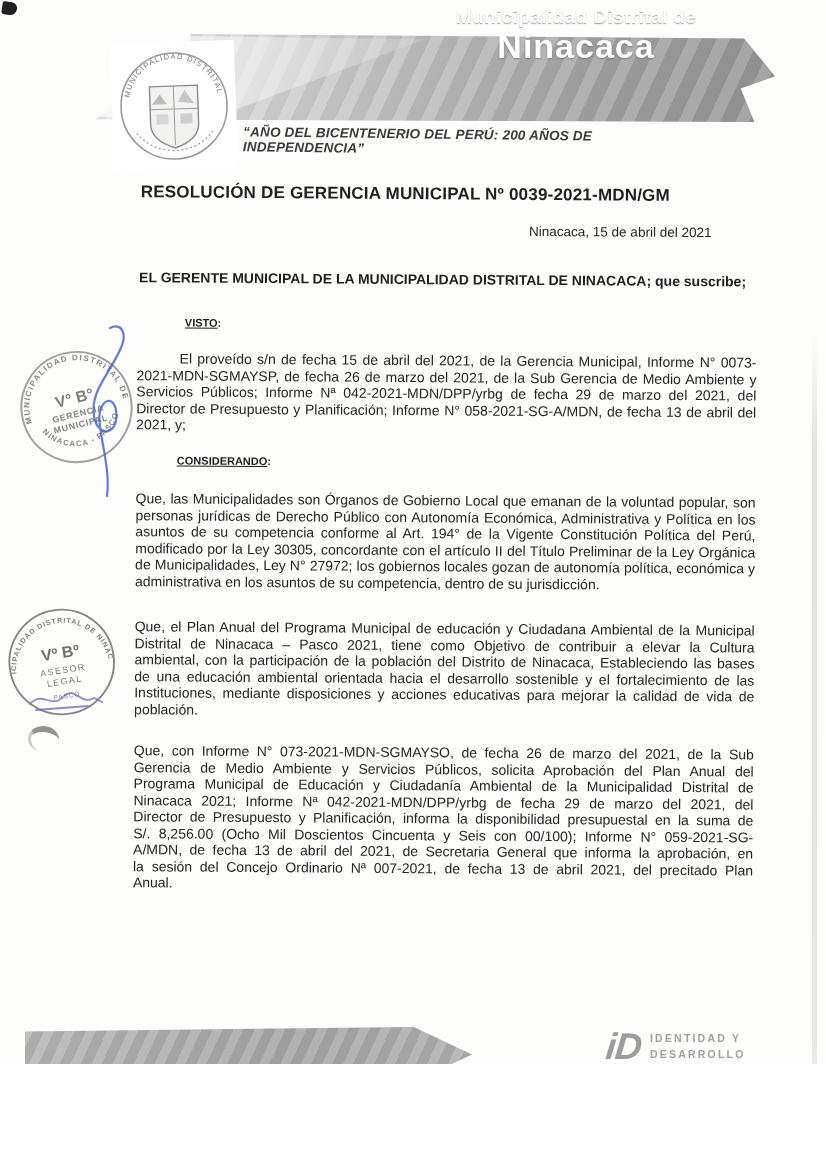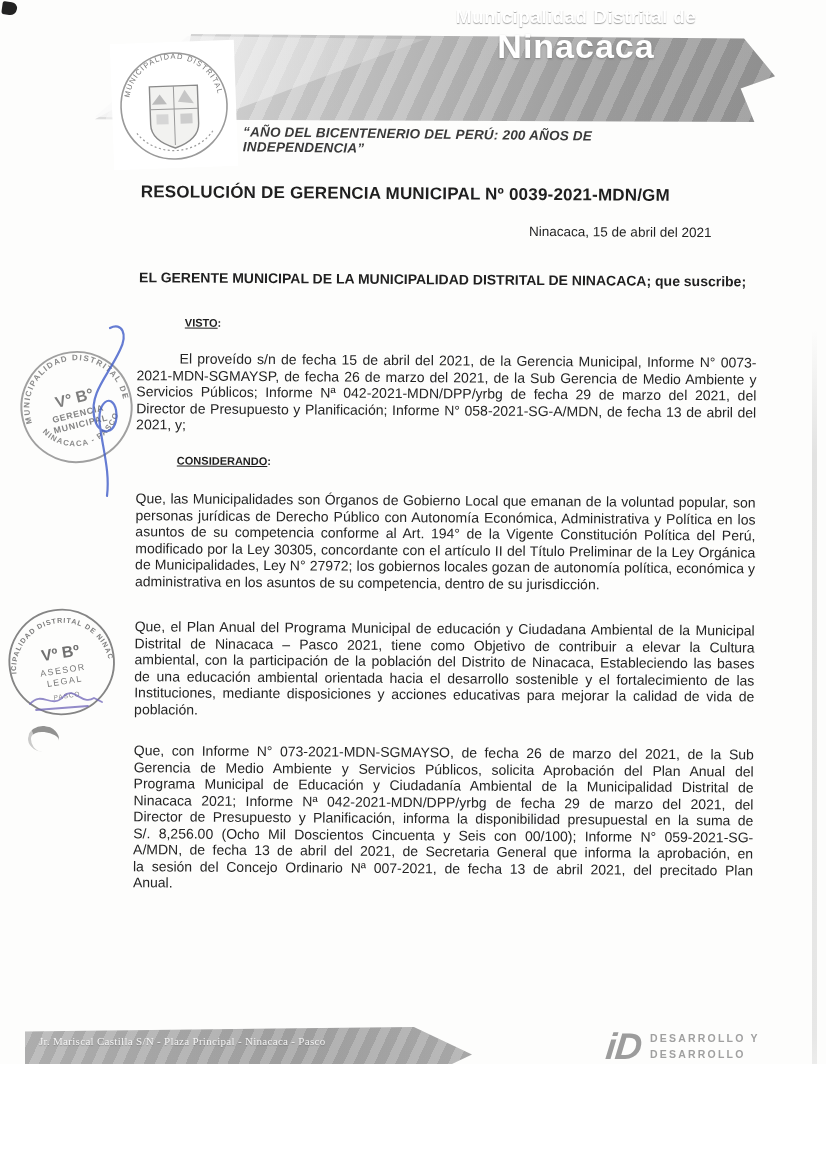--- a/index.html
+++ b/index.html
@@ -164,25 +164,24 @@
   </div>
   <svg class="sig2" width="90" height="40" viewBox="0 0 90 40">
     <path d="M 8,24 C 20,10 30,30 42,16 C 52,6 60,26 72,18 L 80,22 M 14,30 L 66,26" fill="none" stroke="#6f64b8" stroke-width="1.8" opacity=".75" stroke-linecap="round"></path>
   </svg>
 
   <div class="crescent"></div>
   <div class="right-streak"></div>
 
   <div class="footer-ribbon">
     <div class="footer-text">
-      <div>Jr. Mariscal Castilla S/N - Plaza Principal - Ninacaca - Pasco</div>
     </div>
   </div>
 
   <div class="brand">
     <span class="brand-glyph">iD</span>
     <span class="brand-lines">
-      <div>DESARROLLO  Y</div>
+      <div>IDENTIDAD  Y</div>
       <div>DESARROLLO</div>
     </span>
   </div>
 
 </div>
 
 </body></html>

